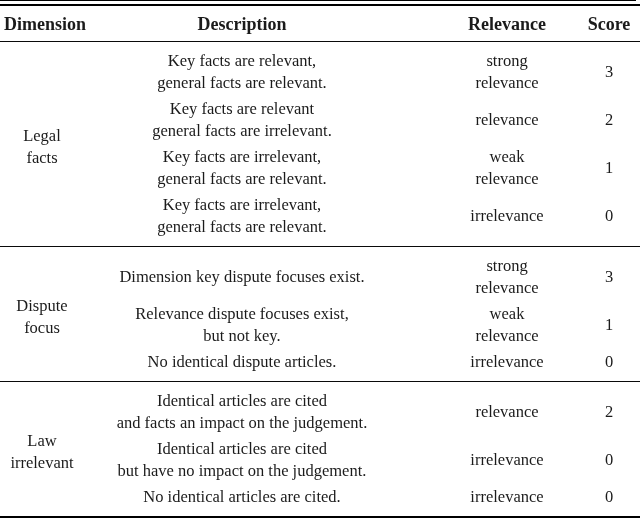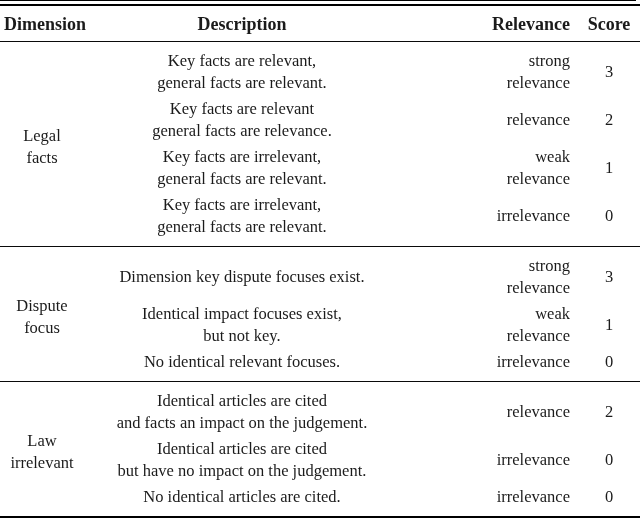--- a/index.html
+++ b/index.html
@@ -44,21 +44,21 @@
     font-size: 18px;
     line-height: 24px;
     padding-top: 6px;
     padding-bottom: 5px;
     white-space: nowrap;
   }
   tbody.section { border-top: 1.7px solid #0a0a0a; }
   tbody.section tr:first-child > td { padding-top: 8px; }
   tbody.section tr:last-child  > td { padding-bottom: 8px; }
 
-  .rel   { padding-left: 44px; text-align: right; }
+  .rel   { padding-left: 44px; }
   th.rel { padding-left: 44px; }
   .score { padding-left: 8px; }
   th.score { padding-left: 8px; margin-top: 40px; }
 
   .line { display: block; font-family: Liberation Serif, serif; }
 </style>
 </head>
 <body>
 
 <div class="table-frame">
@@ -90,21 +90,21 @@
         </td>
         <td class="rel">
           <span class="line">strong</span>
           <span class="line">relevance</span>
         </td>
         <td class="score">3</td>
       </tr>
       <tr>
         <td class="desc">
           <span class="line">Key facts are relevant</span>
-          <span class="line">general facts are relevance.</span>
+          <span class="line">general facts are irrelevant.</span>
         </td>
         <td class="rel">
           <span class="line">relevance</span>
         </td>
         <td class="score">2</td>
       </tr>
       <tr>
         <td class="desc">
           <span class="line">Key facts are irrelevant,</span>
           <span class="line">general facts are relevant.</span>
@@ -137,32 +137,32 @@
           <span class="line">Dimension key dispute focuses exist.</span>
         </td>
         <td class="rel">
           <span class="line">strong</span>
           <span class="line">relevance</span>
         </td>
         <td class="score">3</td>
       </tr>
       <tr>
         <td class="desc">
-          <span class="line">Identical impact focuses exist,</span>
+          <span class="line">Relevance dispute focuses exist,</span>
           <span class="line">but not key.</span>
         </td>
         <td class="rel">
           <span class="line">weak</span>
           <span class="line">relevance</span>
         </td>
         <td class="score">1</td>
       </tr>
       <tr>
         <td class="desc">
-          <span class="line">No identical relevant focuses.</span>
+          <span class="line">No identical dispute articles.</span>
         </td>
         <td class="rel">
           <span class="line">irrelevance</span>
         </td>
         <td class="score">0</td>
       </tr>
     </tbody>
 
     <tbody class="section">
       <tr>

